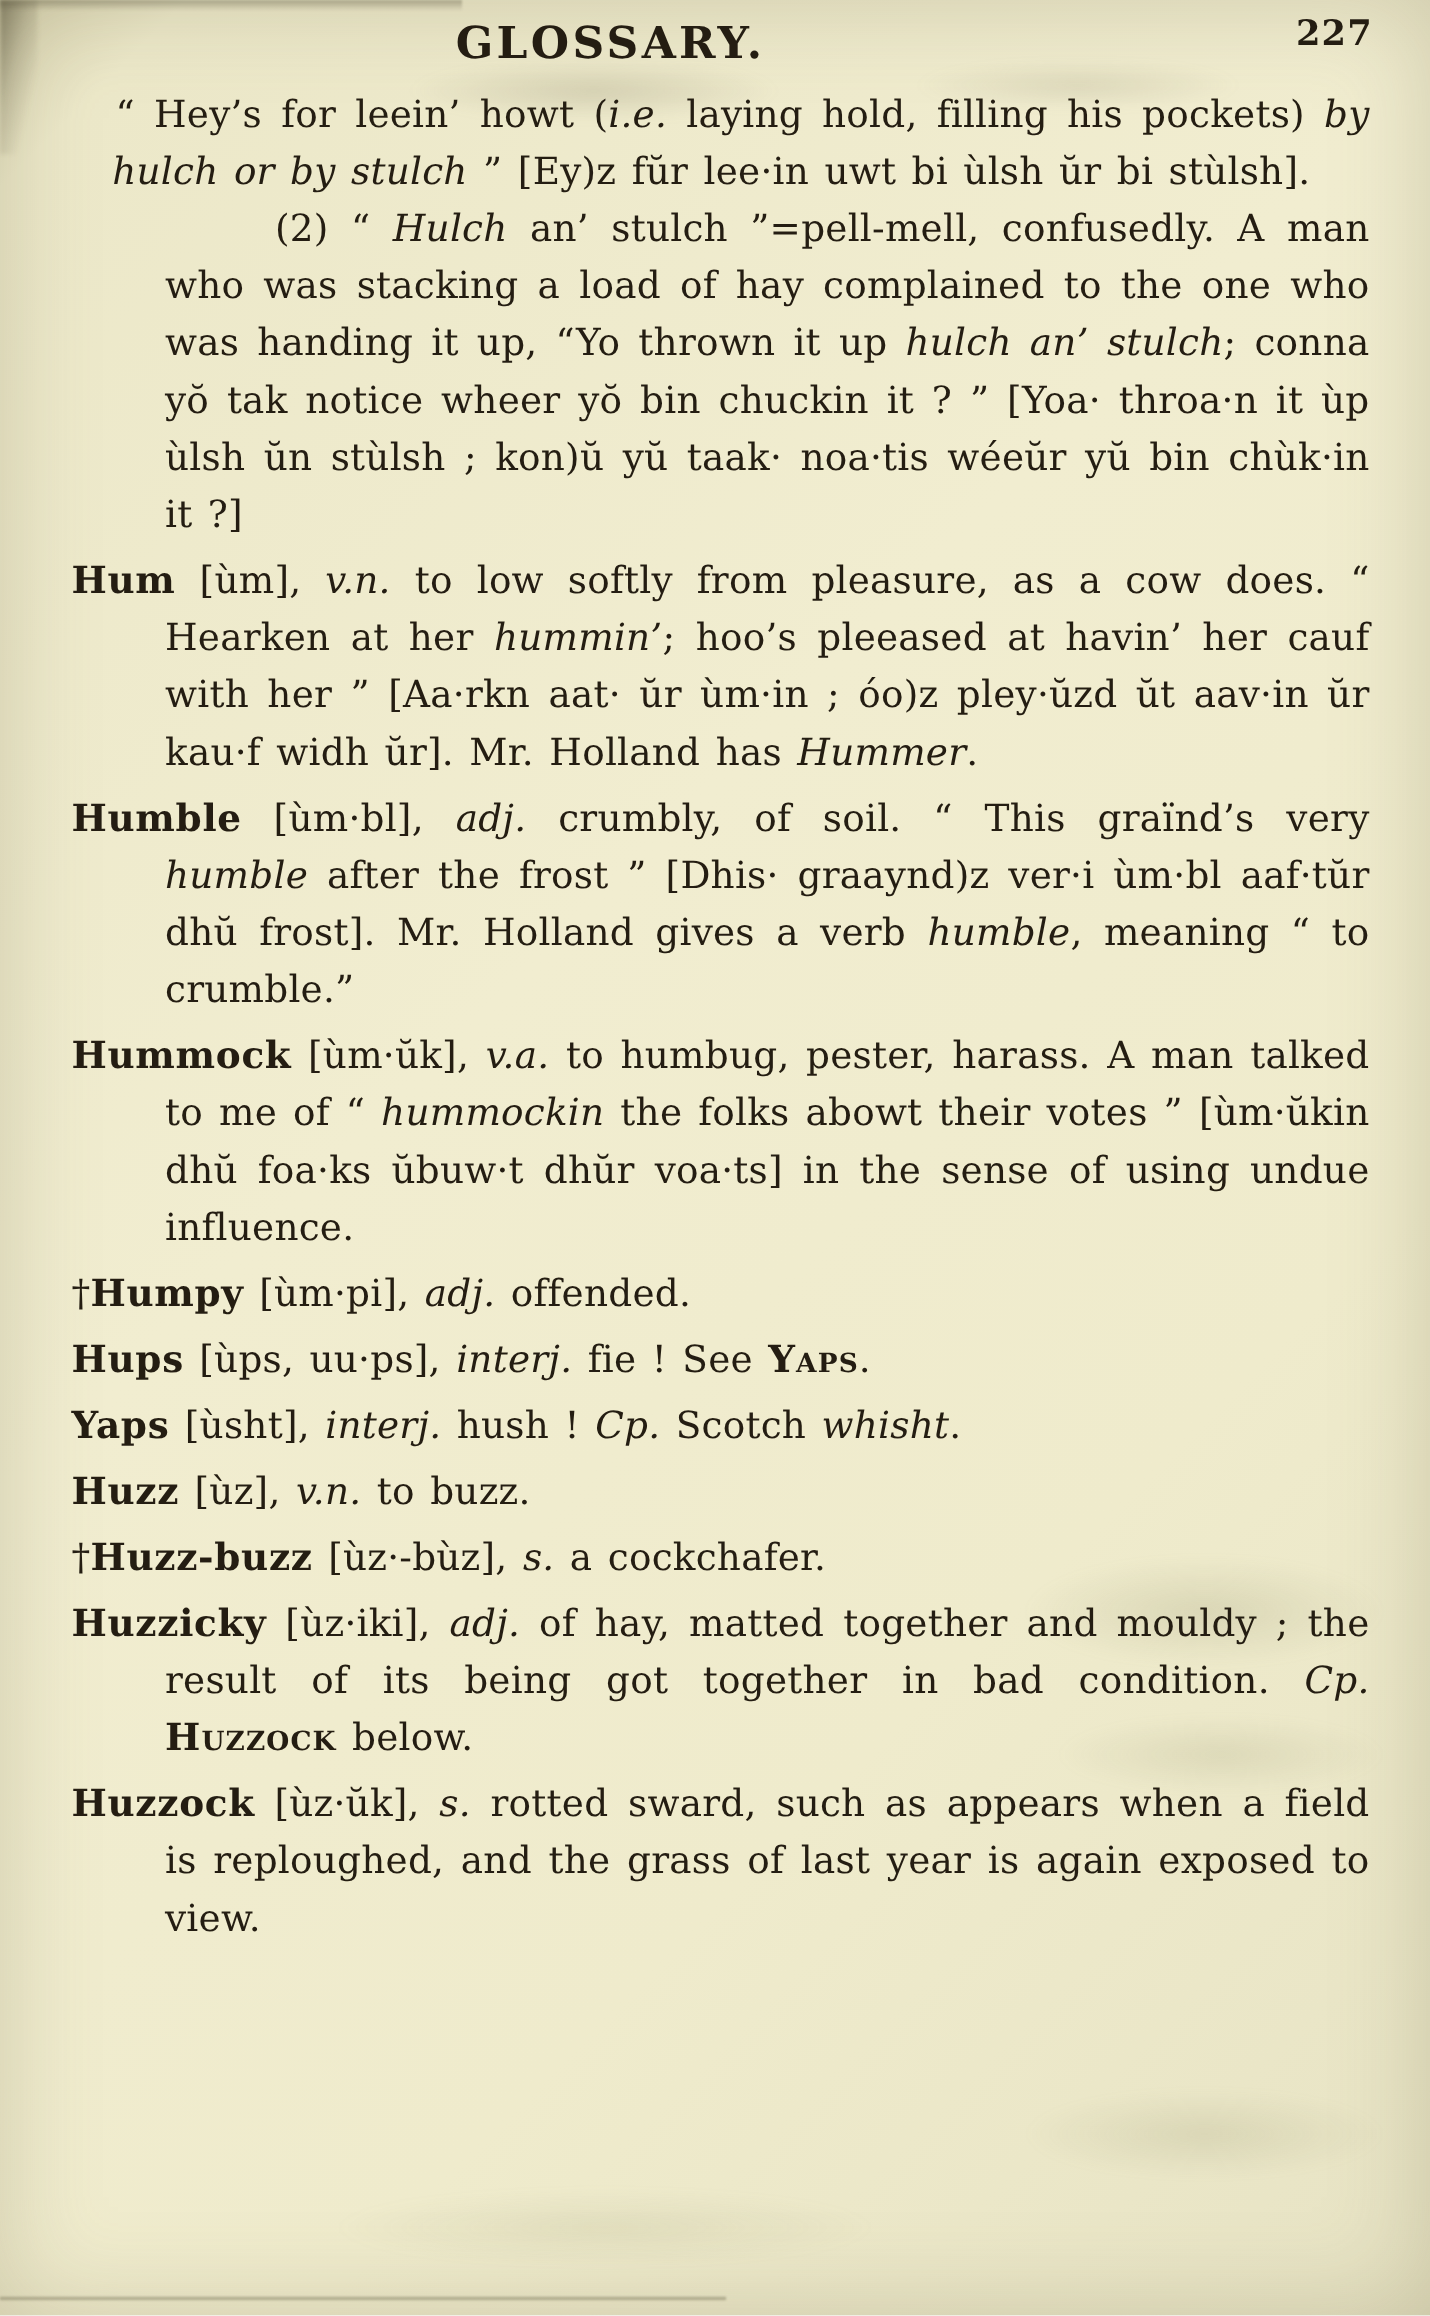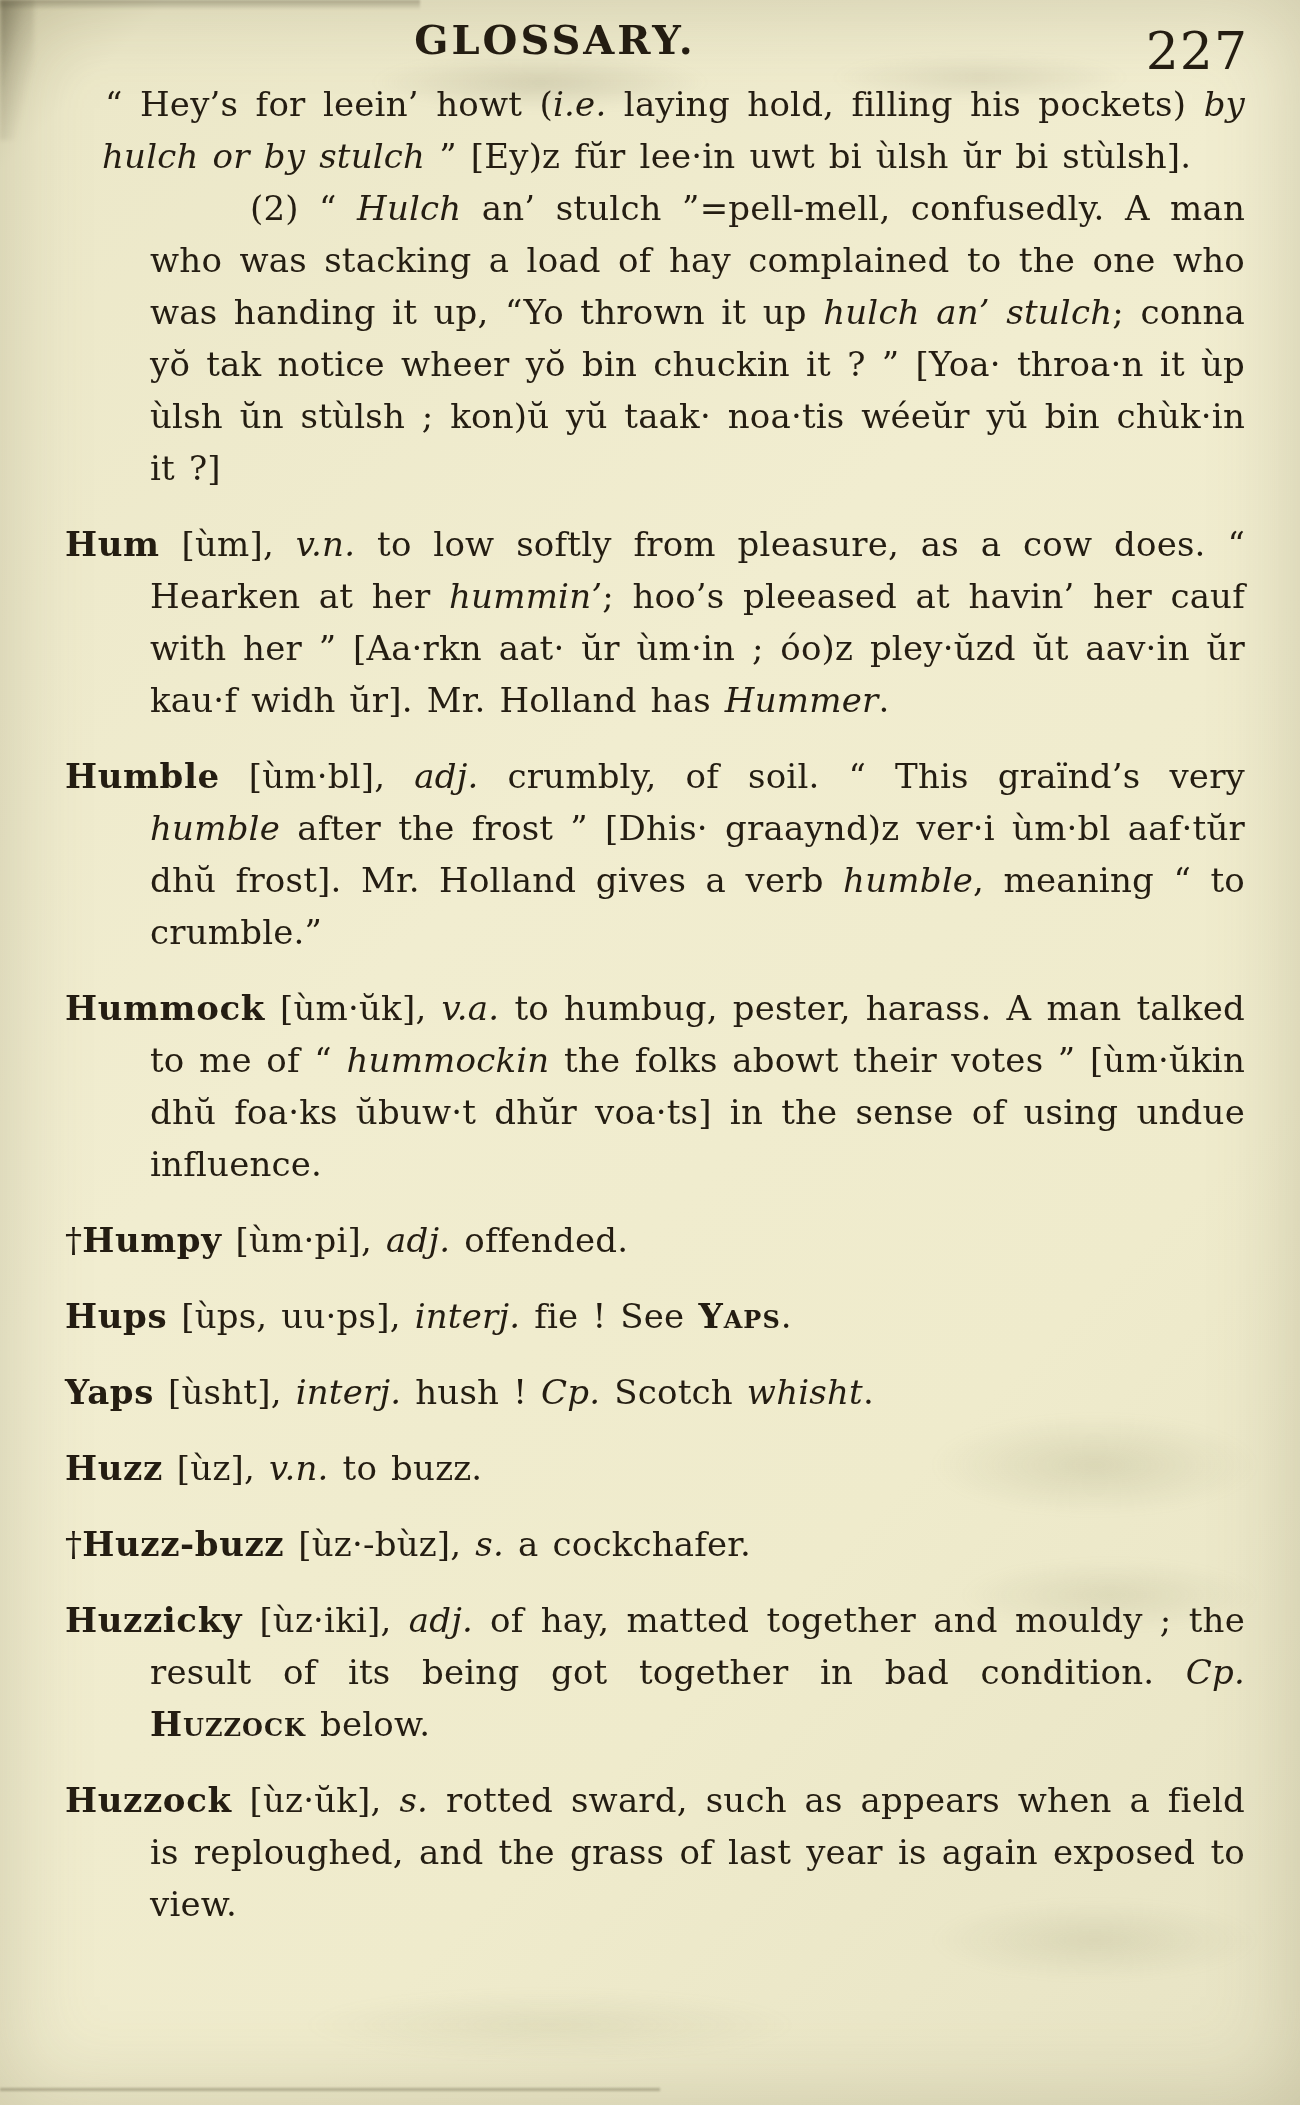--- a/index.html
+++ b/index.html
@@ -9,31 +9,31 @@
     background:linear-gradient(135deg,#d9d4b2 0%,#ece8c9 5%,#f1edd0 40%,#efebcc 70%,#e7e3c4 100%);
     box-shadow:inset 0 0 90px rgba(120,110,75,.28);
     font-family:"DejaVu Serif","Liberation Serif",serif;
     color:#241d12;
   }
   .header-title{
     position:absolute;top:16px;left:555px;transform:translateX(-50%);
     font-size:40px;font-weight:bold;letter-spacing:3px;white-space:nowrap;
   }
   .page-number{
-    position:absolute;top:21px;right:52px;
-    font-size:52px;font-weight:normal;letter-spacing:1px;
+    position:absolute;top:11px;right:52px;
+    font-size:32px;font-weight:bold;letter-spacing:1px;
   }
   .page-body{
     position:absolute;top:78px;left:65px;width:1180px;
     font-size:34px;line-height:52px;word-spacing:3px;letter-spacing:.2px;
   }
   .para{text-align:justify;}
   .cont{margin-left:37px;text-indent:3px;}
   .indent2{margin-left:85px;text-indent:100px;}
-  .entry{padding-left:85px;text-indent:-85px;margin-top:24px;}
+  .entry{padding-left:85px;text-indent:-85px;margin-top:8px;}
   .b{font-weight:bold;letter-spacing:.6px;}
   .i{font-style:italic;}
   .sc{font-variant:small-caps;letter-spacing:1px;font-weight:bold;}
   
   .corner-shadow{position:absolute;top:0;left:0;width:34px;height:140px;
     background:linear-gradient(105deg,rgba(75,70,48,.55),rgba(75,70,48,.18) 40%,transparent 75%);
     filter:blur(2px);}
   .top-edge-shadow{position:absolute;top:0;left:0;width:420px;height:10px;
     background:linear-gradient(to bottom,rgba(75,70,48,.35),transparent);filter:blur(1px);}
   .bottom-line{position:absolute;top:2088px;left:0;width:660px;height:3px;

